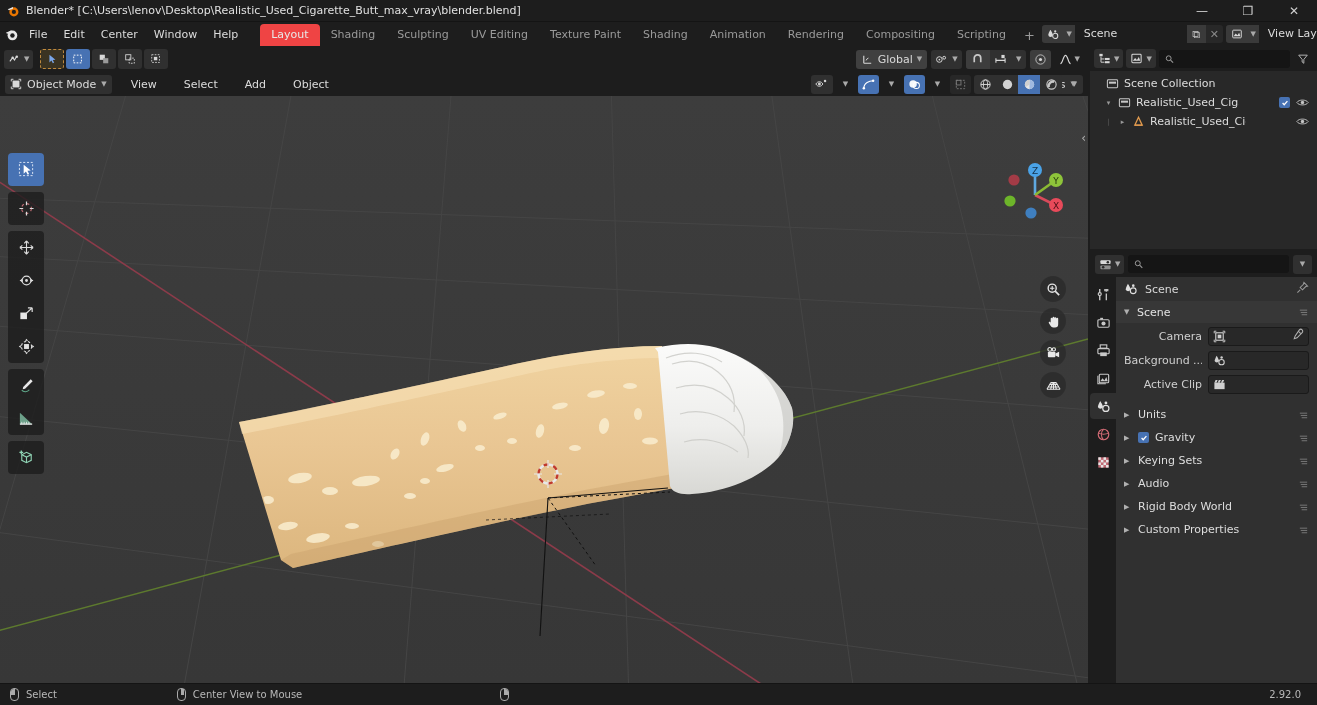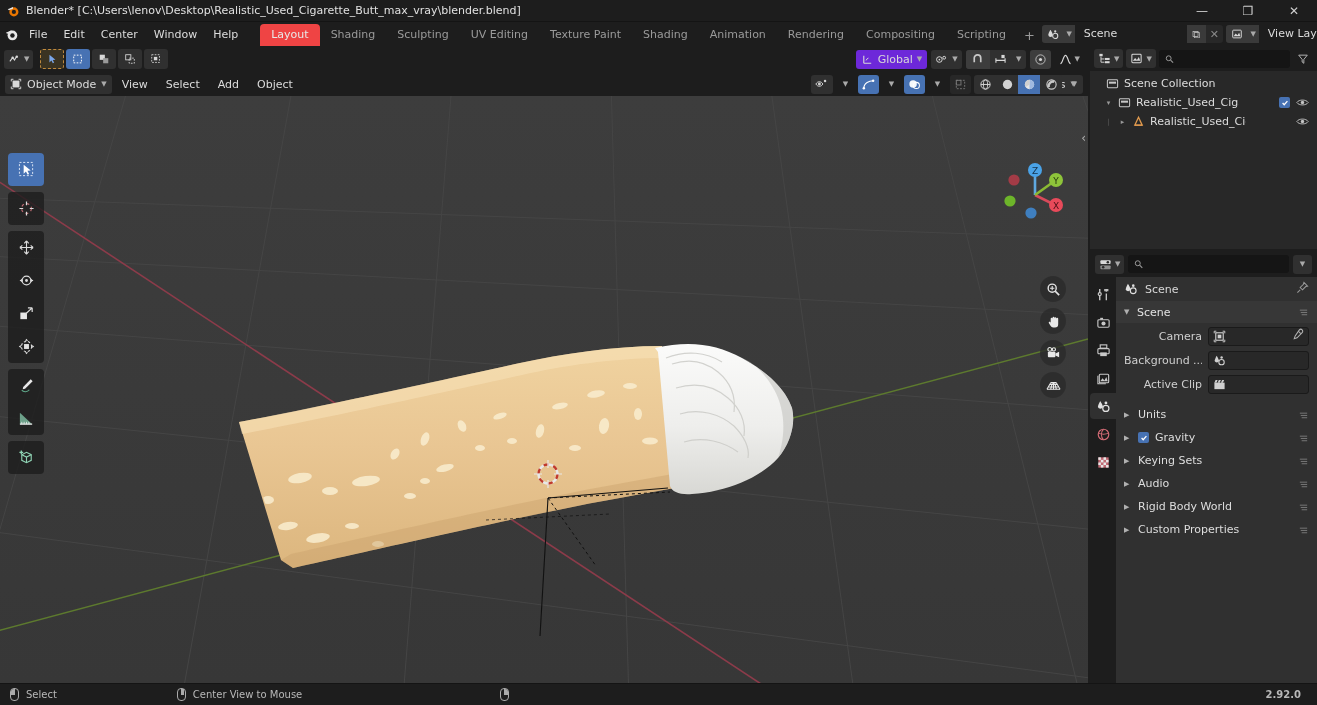--- a/index.html
+++ b/index.html
@@ -59,32 +59,32 @@
   .hbtn { height:19px; min-width:19px; background:#303030; border-radius:3px;
           display:flex; align-items:center; justify-content:center; color:#d2d2d2;
           padding:0 4px; gap:3px; }
   .hbtn.flat { background:transparent; }
   .hbtn.on { background:#4772b3; }
   .caret { font-size:7px; color:#aaa; }
   .segmented { display:flex; background:#303030; border-radius:3px; overflow:hidden; }
   .segmented .sb { width:22px; height:19px; display:flex; align-items:center;
                    justify-content:center; }
   .segmented .sb.on { background:#4772b3; }
-  .orient-box { display:flex; align-items:center; height:19px; background:#6d28d9;
+  .orient-box { display:flex; align-items:center; height:19px; background:#404040;
                 border-radius:3px; padding:0 5px; gap:4px; color:#d8d8d8; font-size:11px; }
   .snapbox { display:flex; align-items:center; height:19px; background:#303030;
              border-radius:3px; }
   .sel-tools { display:flex; gap:2px; margin-left:4px; }
   .sel-tools .st { width:24px; height:20px; border-radius:3px; background:#303030;
                    display:flex; align-items:center; justify-content:center; }
   .sel-tools .st.on { background:#4772b3; }
 
   
   .vp-header2 { height:24px; background:#1d1d1d; display:flex; align-items:center;
-                padding:0 5px; gap:2px; }
+                padding:0 5px; gap:11px; }
   .mode-box { display:flex; align-items:center; height:19px; background:#303030;
               border-radius:3px; padding:0 5px; gap:5px; font-size:11px; color:#dcdcdc; }
   .mi { padding:3px 8px; font-size:11px; color:#dcdcdc; border-radius:3px; }
   .opt-btn { margin-left:auto; display:flex; align-items:center; height:19px;
              background:#303030; border-radius:3px; padding:0 7px; gap:5px;
              font-size:11px; color:#dcdcdc; }
 
   
   .viewport { position:absolute; left:0; top:50px; width:1088px; height:587px;
               background:#393939; overflow:hidden; }
@@ -176,21 +176,21 @@
   .pr-input .eyedrop { margin-left:auto; color:#b4b4b4; }
   .pr-section { display:flex; align-items:center; height:23px; padding:0 8px;
                 gap:6px; font-size:11px; color:#dedede; }
   .tri { font-size:7px; color:#b0b0b0; width:8px; }
 
   
   .statusbar { position:absolute; left:0; top:683px; width:1317px; height:22px;
                background:#1d1d1d; display:flex; align-items:center;
                padding:0 10px; gap:8px; border-top:1px solid #141414; }
   .st-item { display:flex; align-items:center; gap:7px; font-size:10px; color:#b8b8b8; }
-  .st-ver { margin-left:auto; font-size:10px; color:#b8b8b8; padding-right:6px;font-weight:bold; }
+  .st-ver { margin-left:auto; font-size:10px; color:#b8b8b8; padding-right:6px; }
   .mouse-ic { width:9px; height:13px; border:1px solid #aaa; border-radius:4px;
               position:relative; }
   .mouse-ic.l:before { content:''; position:absolute; left:0; top:0; width:4px;
                        height:6px; background:#aaa; border-radius:3px 0 0 0; }
   .mouse-ic.m:before { content:''; position:absolute; left:3px; top:0; width:3px;
                        height:6px; background:#aaa; }
   .mouse-ic.r:before { content:''; position:absolute; right:0; top:0; width:4px;
                        height:6px; background:#aaa; border-radius:0 3px 0 0; }
 </style>
 </head>

